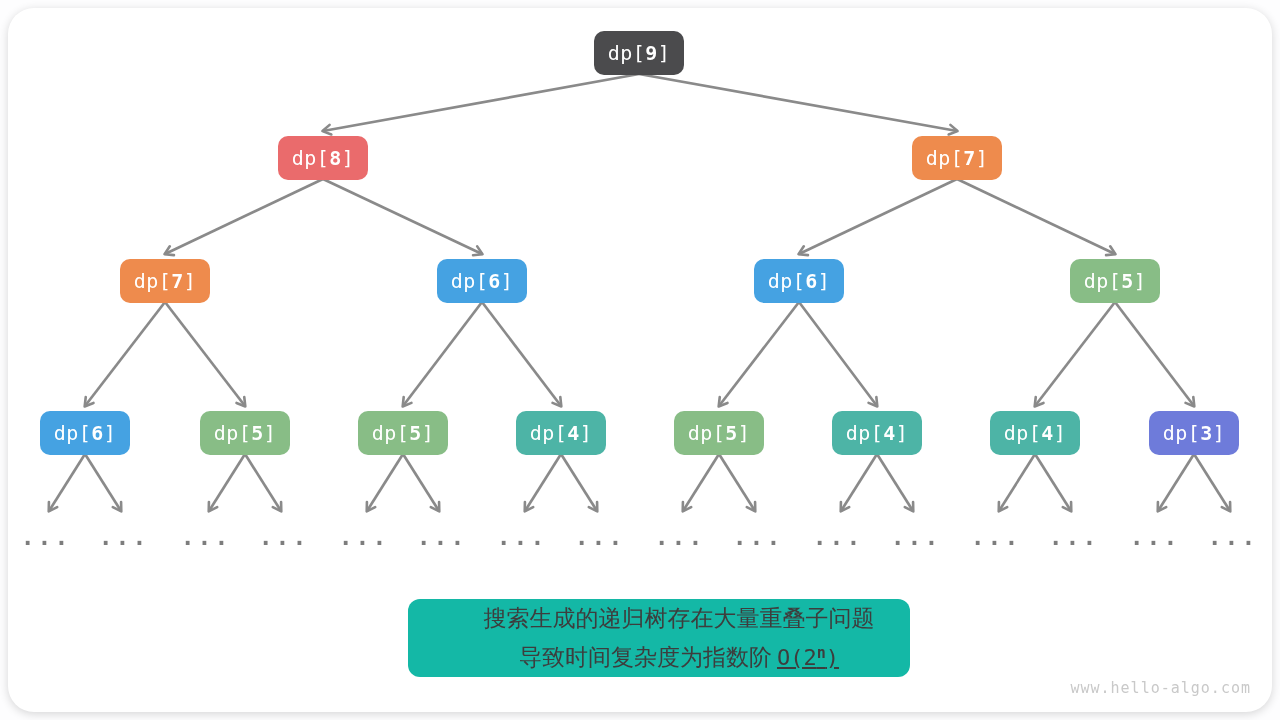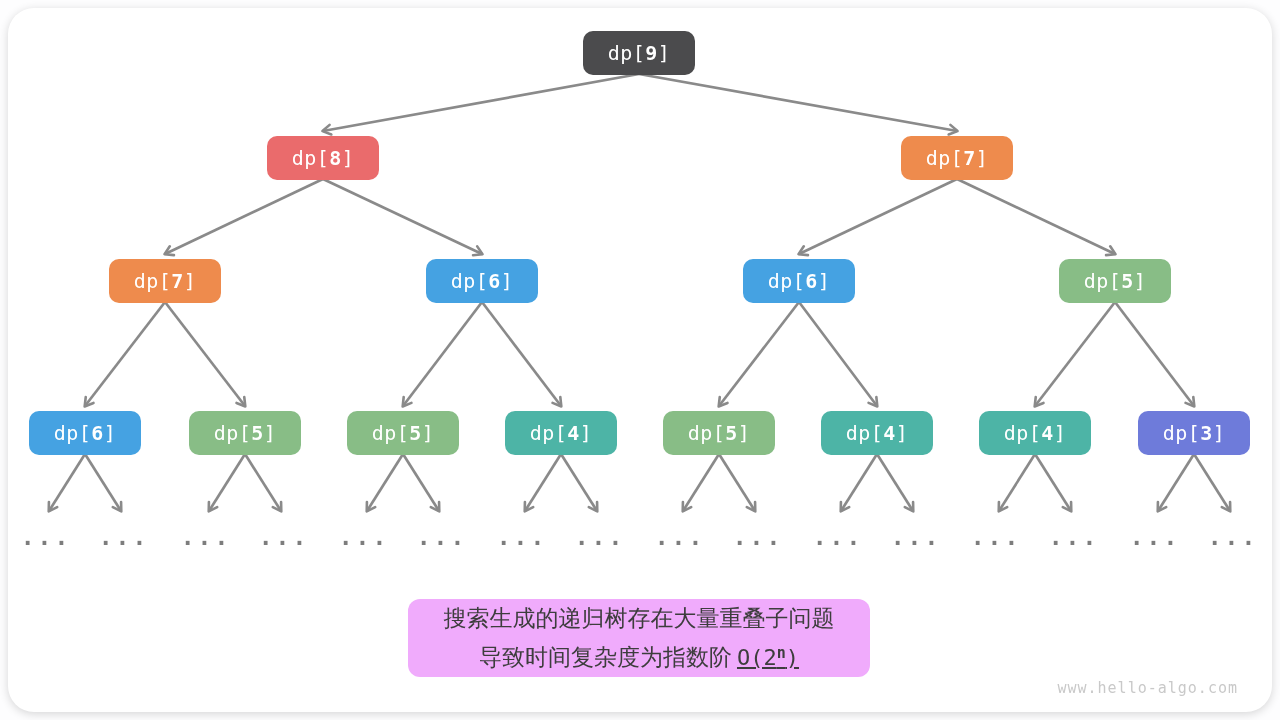--- a/index.html
+++ b/index.html
@@ -9,21 +9,21 @@
     font-family:"DejaVu Sans","Liberation Sans",sans-serif;
   }
   .card{
     position:absolute;left:8px;top:8px;width:1264px;height:704px;
     background:#ffffff;border-radius:26px;
     box-shadow:0 2px 10px rgba(0,0,0,0.16);
   }
   .stage{position:absolute;left:0;top:0;width:1280px;height:720px;}
   svg.edges{position:absolute;left:0;top:0;}
   .node{
-    position:absolute;width:112px;height:44px;border-radius:10px;
+    position:absolute;width:90px;height:44px;border-radius:10px;
     transform:translate(-50%,-50%);
     display:flex;align-items:center;justify-content:center;
     color:#ffffff;
     font-family:"DejaVu Sans Mono","Liberation Mono",monospace;
     font-size:20px;letter-spacing:0.5px;
   }
   .node .num{font-weight:bold;}
   .ellipsis{
     position:absolute;transform:translate(-50%,-50%);
     font-family:"DejaVu Sans Mono","Liberation Mono",monospace;
@@ -37,21 +37,21 @@
     font-size:23px;line-height:34px;text-align:center;
   }
   .caption .formula{
     font-family:"DejaVu Sans Mono","Liberation Mono",monospace;
     font-size:22px;margin-left:5px;text-decoration:underline;
   }
   .caption .formula sup{
     font-weight:bold;font-size:15px;position:relative;top:1px;
   }
   .watermark{
-    position:absolute;right:42px;top:679px;
+    position:absolute;right:29px;top:679px;
     font-family:"DejaVu Sans Mono","Liberation Mono",monospace;
     font-size:15px;letter-spacing:1px;
   }
 </style>
 </head>
 <body>
 
 <div class="card"></div>
 
 <div class="stage">
@@ -180,21 +180,21 @@
       <div class="ellipsis" style="left: 680px; top: 537px; color: rgb(125, 125, 125);">...</div>
       <div class="ellipsis" style="left: 758px; top: 537px; color: rgb(125, 125, 125);">...</div>
       <div class="ellipsis" style="left: 838px; top: 537px; color: rgb(125, 125, 125);">...</div>
       <div class="ellipsis" style="left: 916px; top: 537px; color: rgb(125, 125, 125);">...</div>
       <div class="ellipsis" style="left: 996px; top: 537px; color: rgb(125, 125, 125);">...</div>
       <div class="ellipsis" style="left: 1074px; top: 537px; color: rgb(125, 125, 125);">...</div>
       <div class="ellipsis" style="left: 1155px; top: 537px; color: rgb(125, 125, 125);">...</div>
       <div class="ellipsis" style="left: 1233px; top: 537px; color: rgb(125, 125, 125);">...</div>
     </div>
 
-  <div class="caption" style="background: #f0abfc; color: rgb(61, 61, 61);">
+  <div class="caption" style="background: #14b8a6; color: rgb(61, 61, 61); padding-left: 40px;">
     <div>搜索生成的递归树存在大量重叠子问题</div>
     <div>
       <span>导致时间复杂度为指数阶</span><span class="formula"><span>O(2</span><sup>n</sup><span>)</span></span>
     </div>
   </div>
 
   <div class="watermark" style="color: rgb(201, 201, 201);">www.hello-algo.com</div>
 </div>
 
 </body></html>

